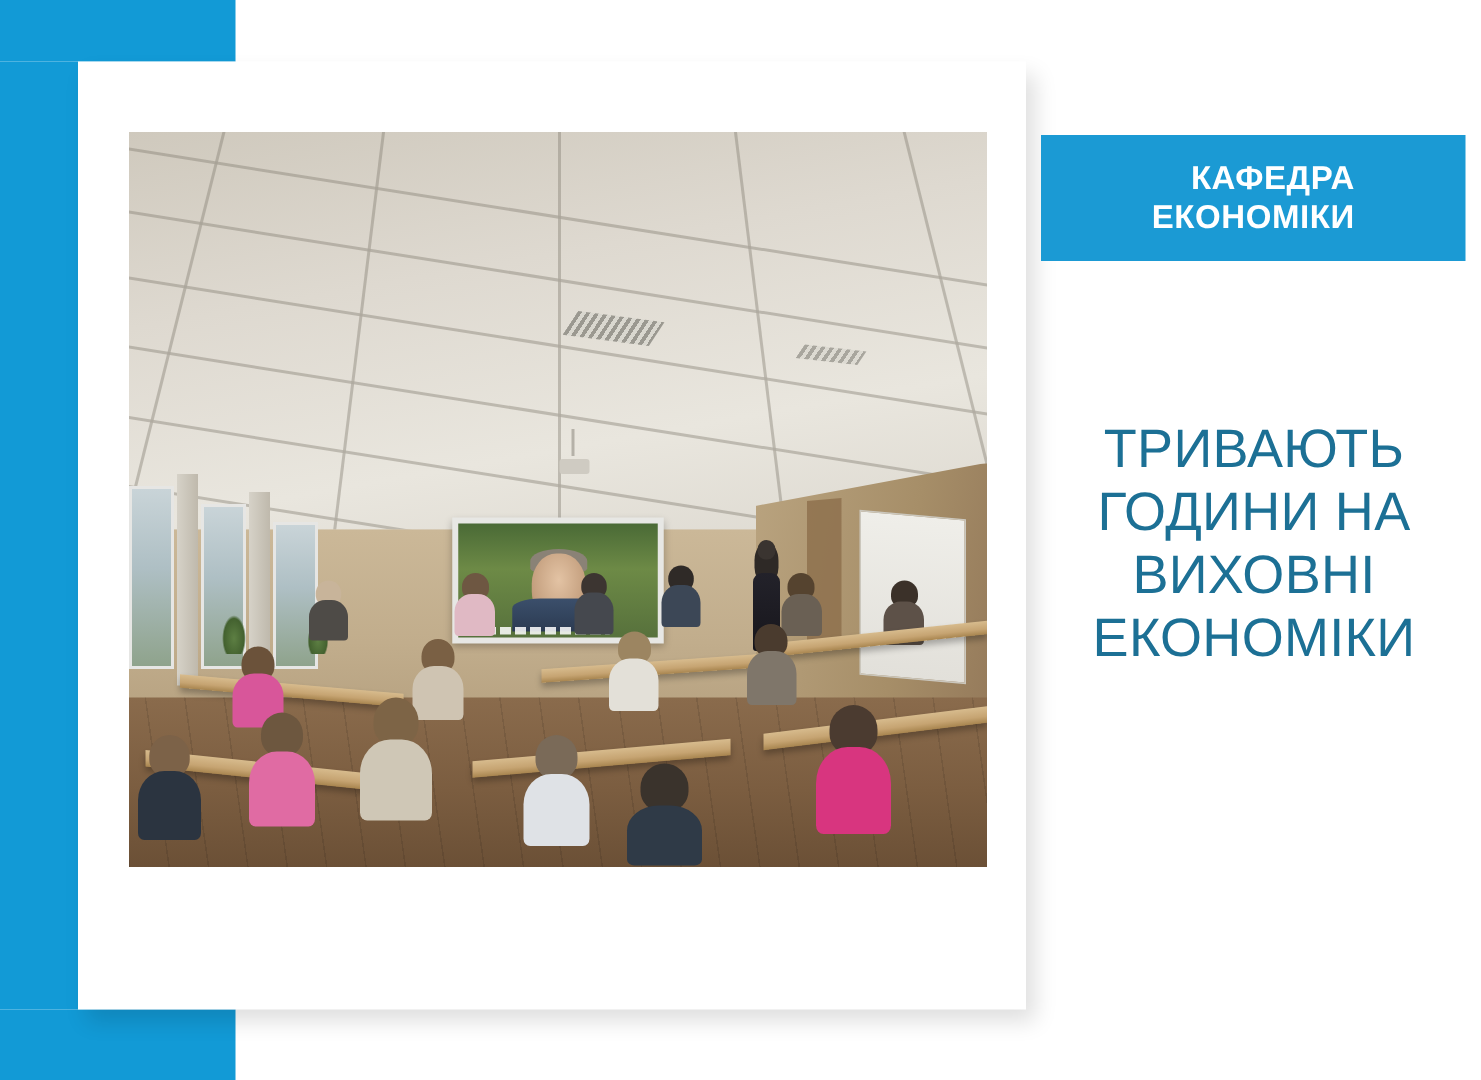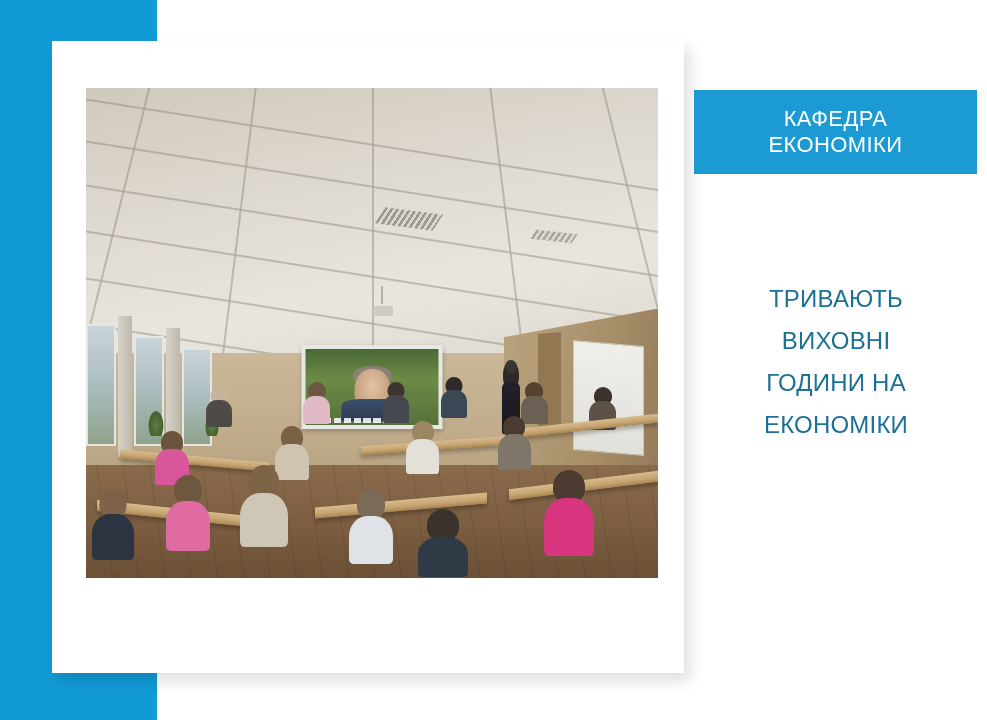--- a/index.html
+++ b/index.html
@@ -328,32 +328,33 @@
     height: 84px;
     background: #1b9ad4;
     display: flex;
     align-items: center;
     justify-content: center;
     text-align: center;
   }
   .badge-text {
     color: #ffffff;
     font-size: 22px;
-    font-weight: normal;
+    font-weight: bold;
     line-height: 1.18;
     letter-spacing: .4px;
+    text-align: right;
   }
   .headline {
     position: absolute;
     left: 692px;
     top: 278px;
     width: 288px;
     text-align: center;
     color: #1c7095;
-    font-size: 24px;
+    font-size: 36px;
     line-height: 42px;
     letter-spacing: .2px;
   }
   .headline .hl-line { display: block; white-space: nowrap; }
 </style>
 </head>
 <body>
 
 <div class="accent-top-bar"></div>
 <div class="accent-left-bar"></div>
@@ -499,16 +500,16 @@
 
 <div class="badge">
   <div class="badge-text">
     <span>КАФЕДРА</span><br>
     <span>ЕКОНОМІКИ</span>
   </div>
 </div>
 
 <div class="headline">
   <span class="hl-line">ТРИВАЮТЬ</span>
+  <span class="hl-line">ГОДИНИ НА</span>
   <span class="hl-line">ВИХОВНІ</span>
-  <span class="hl-line">ГОДИНИ НА</span>
   <span class="hl-line">ЕКОНОМІКИ</span>
 </div>
 
 </body></html>

